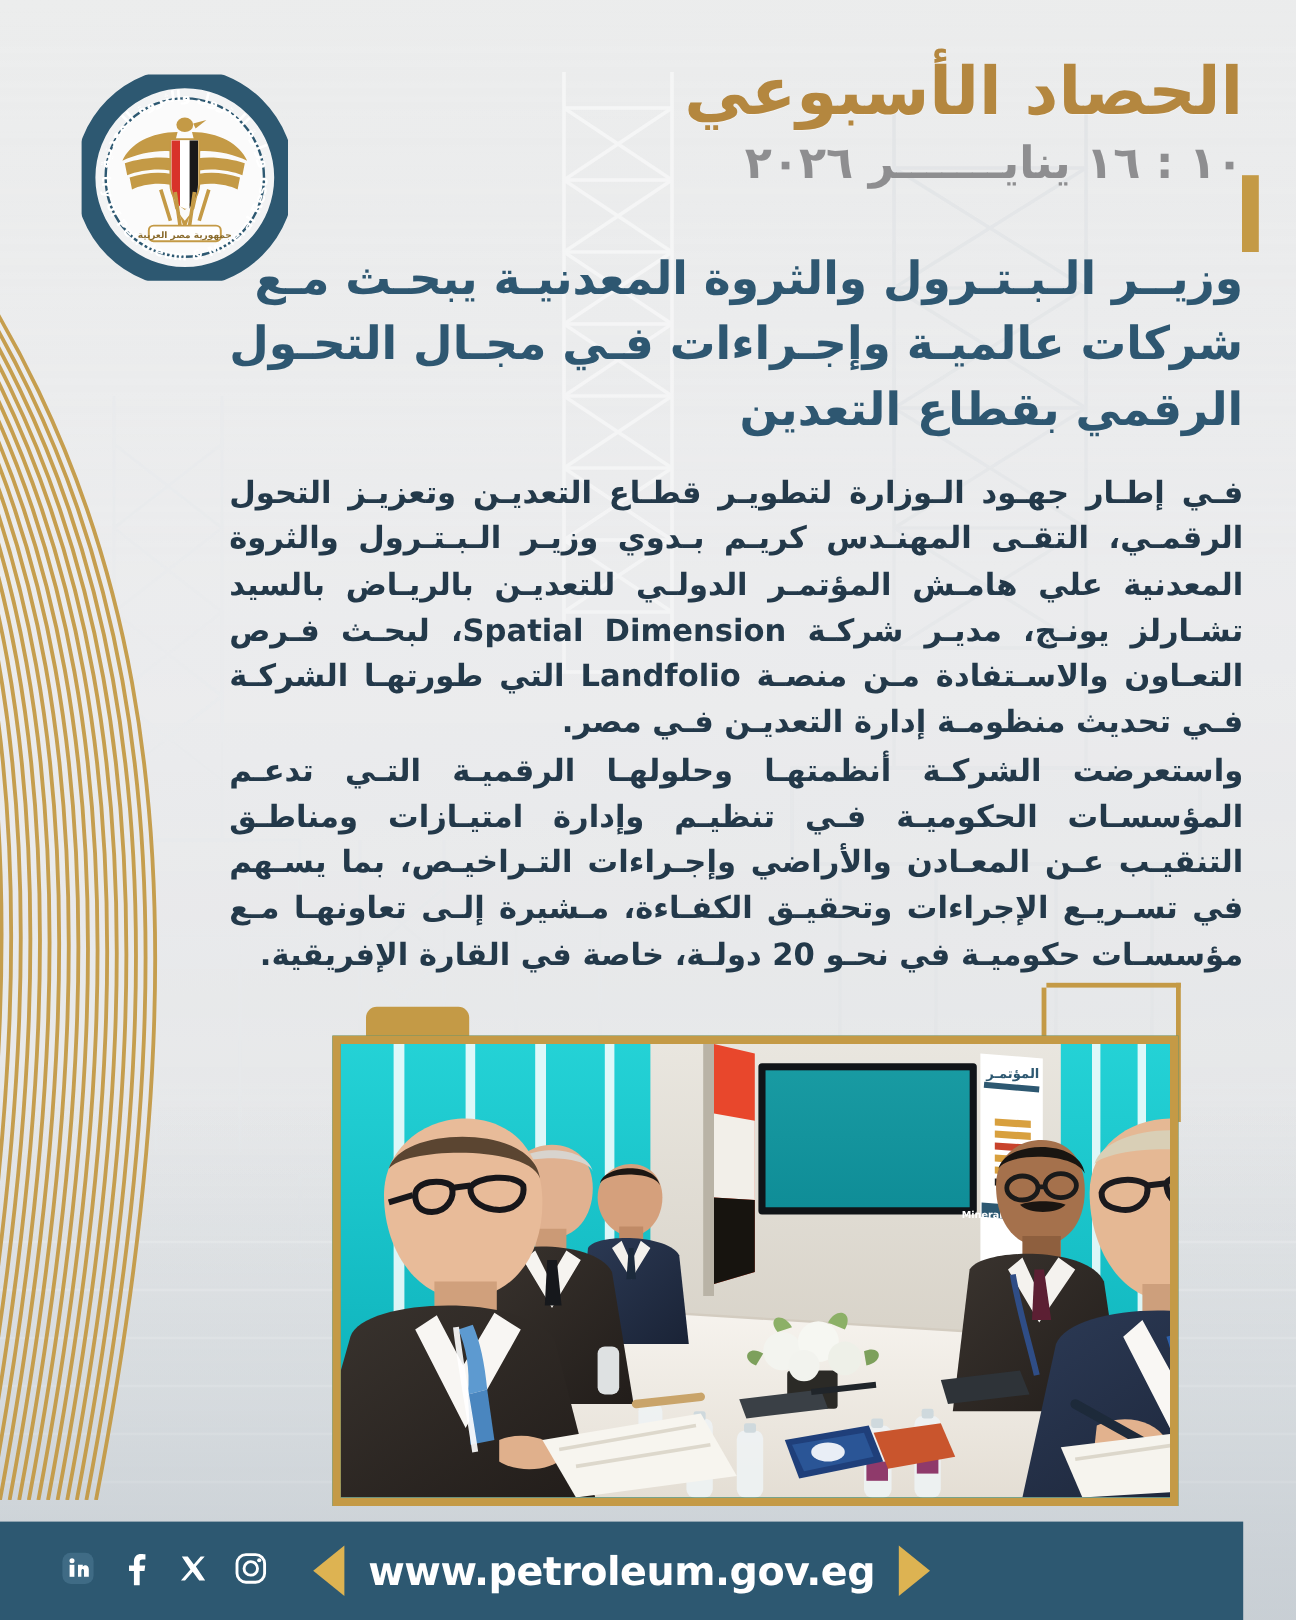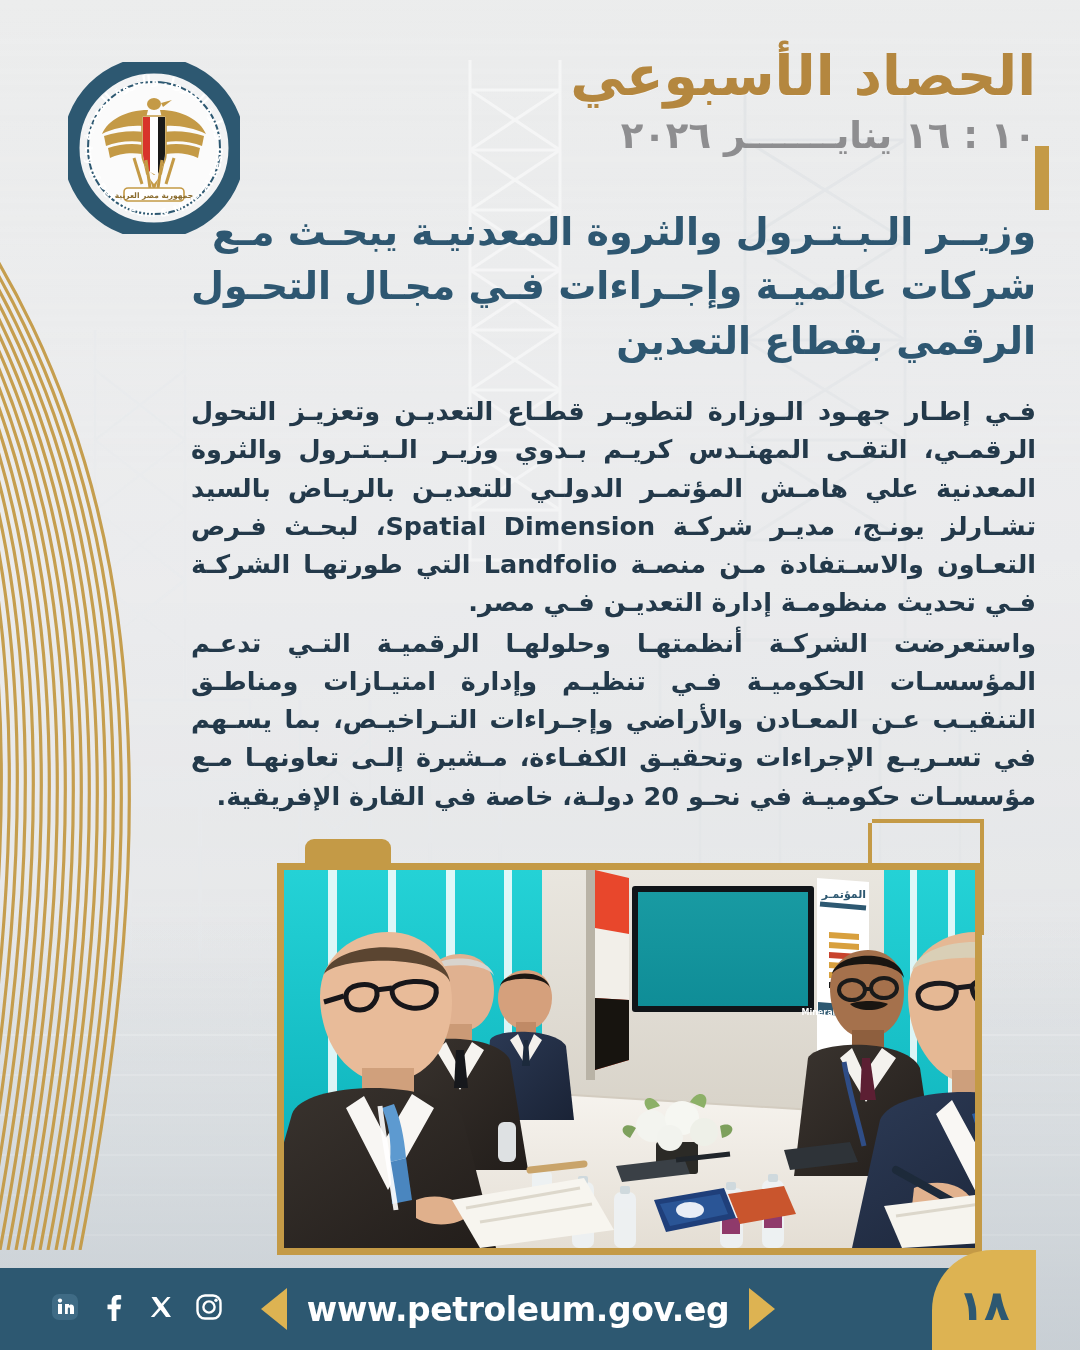--- a/index.html
+++ b/index.html
@@ -633,18 +633,15 @@
         </svg>
       </span>
     </div>
 
     <div class="url-row">
       <span class="tri-l"></span>
       <span class="url-text">www.petroleum.gov.eg</span>
       <span class="tri-r"></span>
     </div>
 
-    <div class="page-badge">
-      <span>١٨</span>
-    </div>
   </div>
 
 </div>
 
 </body></html>

